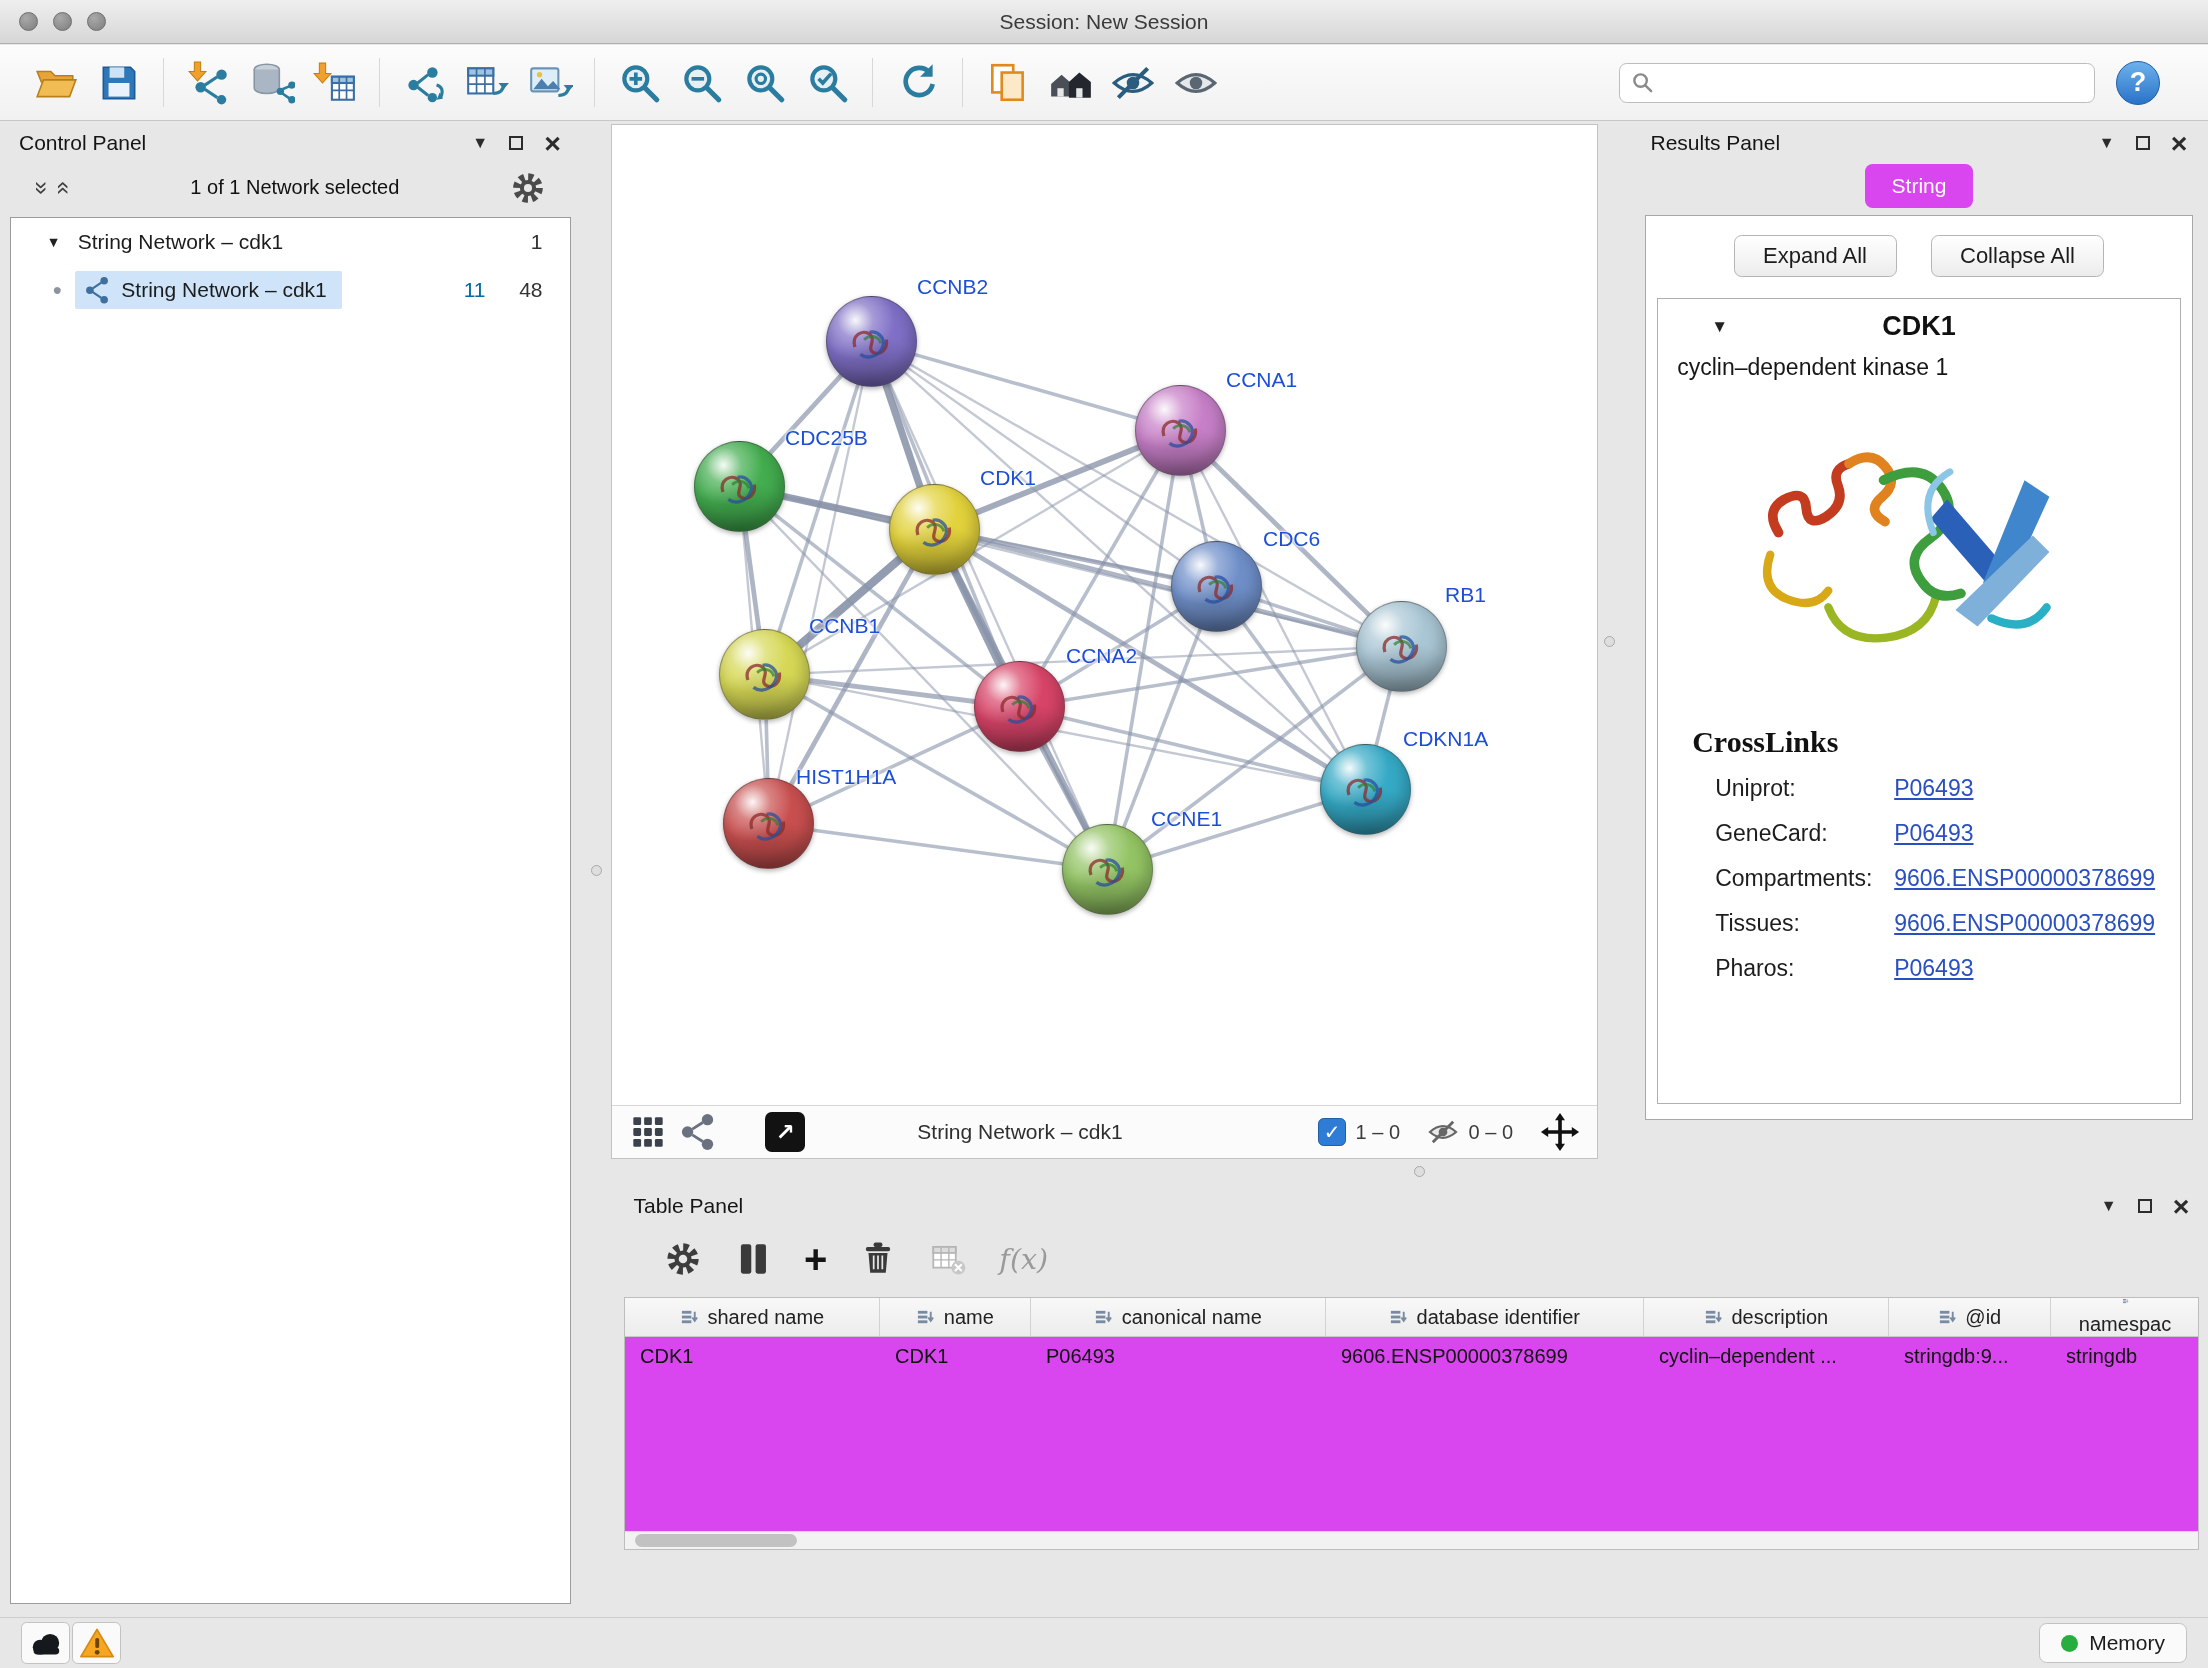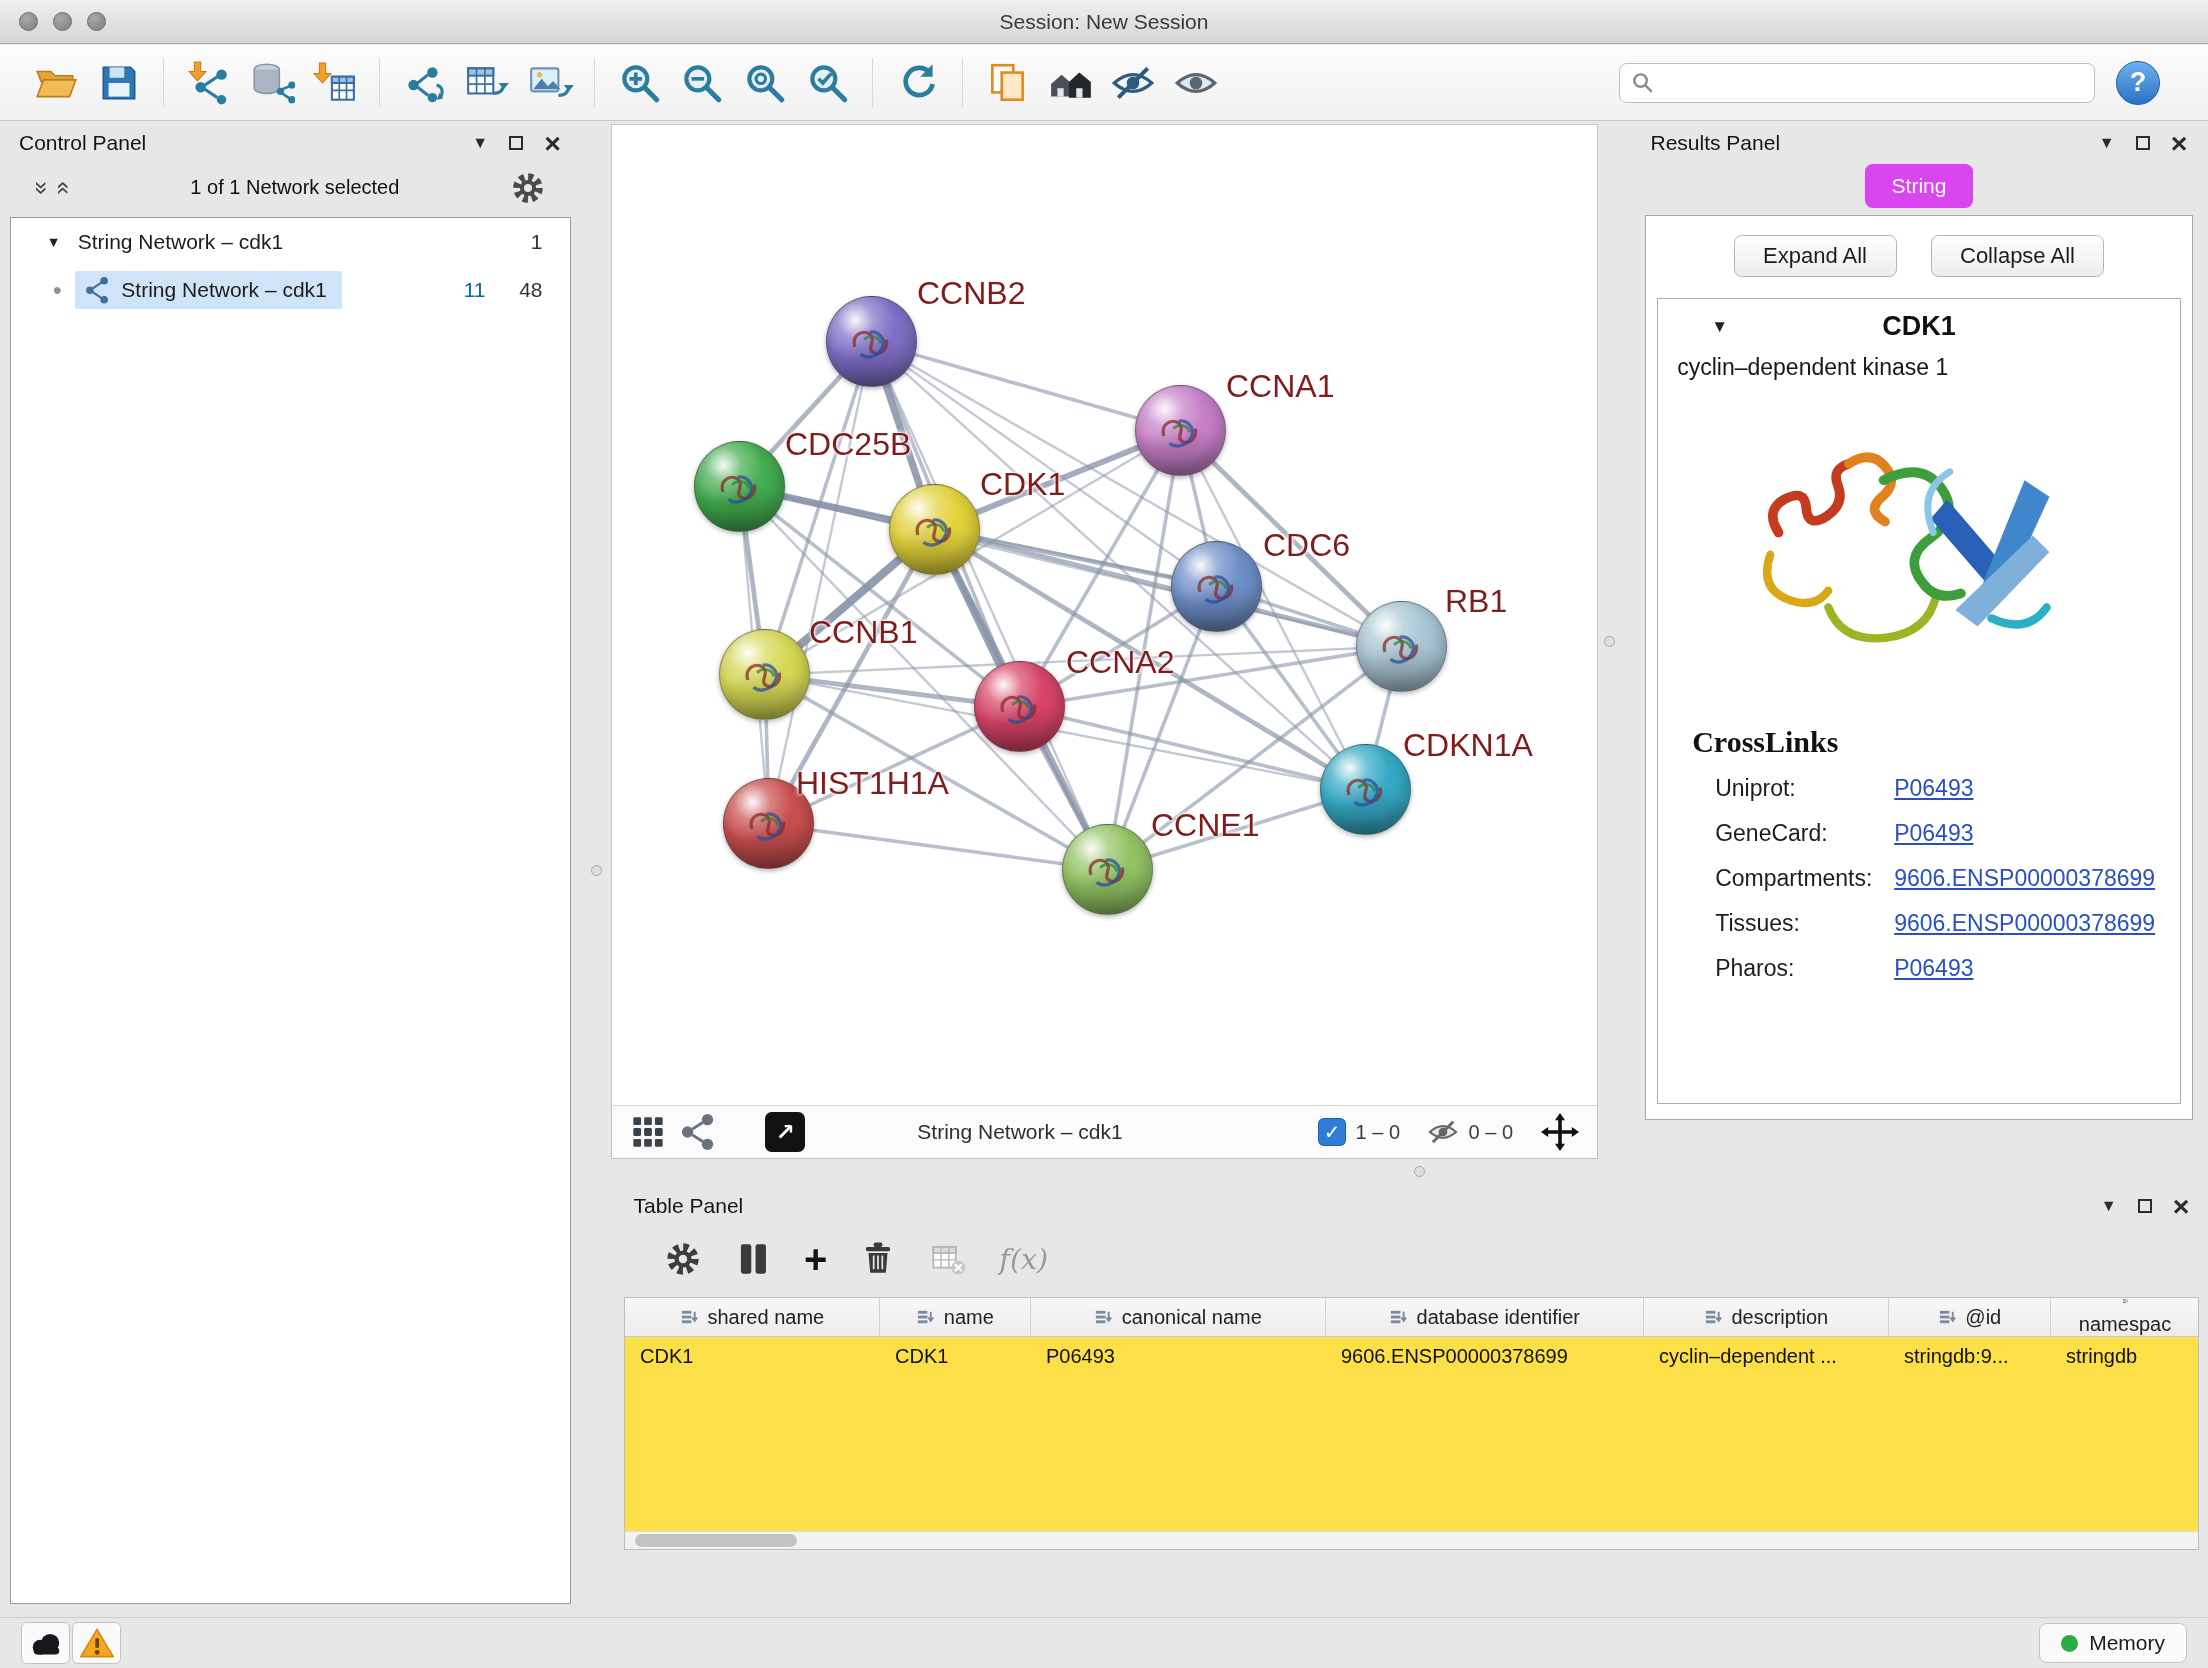--- a/index.html
+++ b/index.html
@@ -59,21 +59,21 @@
   .network-region{position:absolute;left:611px;top:124px;width:987px;height:1035px;
     background:#fff;border:1px solid #c2c2c2;box-sizing:border-box;}
   .net-canvas{position:relative;width:985px;height:980px;overflow:hidden;}
   .net-canvas > svg.edges{position:absolute;left:0;top:0;}
   .net-node{position:absolute;width:91px;height:91px;border-radius:50%;
     background-image:radial-gradient(circle at 32% 26%, rgba(255,255,255,.95), rgba(255,255,255,.3) 20%, rgba(255,255,255,0) 44%),
                      radial-gradient(circle at 50% 118%, rgba(0,0,0,.38), rgba(0,0,0,0) 58%);
     box-shadow:inset -3.8px -8.6px 15px rgba(0,0,0,.25), 0 1.9px 4.8px rgba(0,0,0,.3);
     border:1px solid rgba(50,50,50,.45);box-sizing:border-box;
     display:flex;align-items:center;justify-content:center;}
-  .net-label{position:absolute;font-size:32px;color:#7f1d1d;white-space:nowrap;
+  .net-label{position:absolute;font-size:21px;color:#1d4ed8;white-space:nowrap;
     text-shadow:0 0 4.8px #fff,0 0 2.9px #fff,0 0 1.9px #fff;}
   .nv-footer{height:53px;border-top:1px solid #d6d6d6;background:#fbfbfb;
     display:flex;align-items:center;padding:0 17px;box-sizing:border-box;}
   .birdseye{width:40px;height:40px;border-radius:6.7px;background:#121212;color:#fff;font-size:23px;font-weight:bold;
     display:flex;align-items:center;justify-content:center;margin-left:49px;}
   .nv-title{margin-left:112px;font-size:21px;color:#2f2f2f;}
   .nv-right{margin-left:auto;display:flex;align-items:center;gap:27px;}
   .nv-count{display:flex;align-items:center;gap:9.5px;font-size:20px;color:#3c3c3c;}
   .checkbox{width:27.6px;height:27.6px;border-radius:5.7px;background:#2e7cd6;border:1px solid #1f5fa8;
     color:#fff;font-size:20px;font-weight:bold;display:flex;align-items:center;justify-content:center;box-sizing:border-box;}
@@ -95,21 +95,21 @@
   .cl-title{font-size:30px;font-weight:bold;color:#111;padding:15px 0 7.6px 34px;font-family:Liberation Serif, serif;}
   .cl-row{display:grid;grid-template-columns:179px auto;padding-left:57px;height:45px;align-items:center;font-size:23px;}
   .cl-label{color:#1d1d1d;}
   .cl-link{color:#2a4fc0;text-decoration:underline;cursor:pointer;}
 
   
   .table-panel{position:absolute;left:624px;top:1187px;width:1575px;height:428px;}
   .tp-toolbar{height:68px;display:flex;align-items:center;gap:32px;padding-left:40px;}
   .fx{font-family:"DejaVu Serif","Liberation Serif",serif;font-style:italic;font-size:28.5px;color:#9a9a9a;}
   .plus-glyph{font-size:40px;font-weight:bold;color:#141414;line-height:1;}
-  .table-card{position:absolute;left:0;right:0;top:110px;height:253px;background:#fde047;border:1px solid #bdbdbd;box-sizing:border-box;overflow:hidden;}
+  .table-card{position:absolute;left:0;right:0;top:110px;height:253px;background:#d946ef;border:1px solid #bdbdbd;box-sizing:border-box;overflow:hidden;}
   .table-header-row{display:flex;height:38px;background:linear-gradient(#f8f8f8,#ececec);border-bottom:1px solid #c9c9c9;}
   .th{display:flex;align-items:center;justify-content:center;gap:8.6px;font-size:20px;color:#222;
     border-right:1px solid #d2d2d2;box-sizing:border-box;overflow:hidden;white-space:nowrap;flex:none;}
   .table-body{}
   .tr{display:flex;height:38px;align-items:center;}
   .td{font-size:20px;color:#111;padding-left:15px;box-sizing:border-box;overflow:hidden;white-space:nowrap;flex:none;}
   .hscroll{position:absolute;left:0;right:0;bottom:0;height:17px;background:#f2f2f2;border-top:1px solid #ddd;}
   .hthumb{position:absolute;left:9.5px;top:2.4px;width:162px;height:12.4px;border-radius:6.7px;background:#c2c2c2;}
   .table-tabs{display:flex;justify-content:center;margin-top:17px;}
   .tp-tab{height:40px;padding:0 25px;display:flex;align-items:center;font-size:21px;

